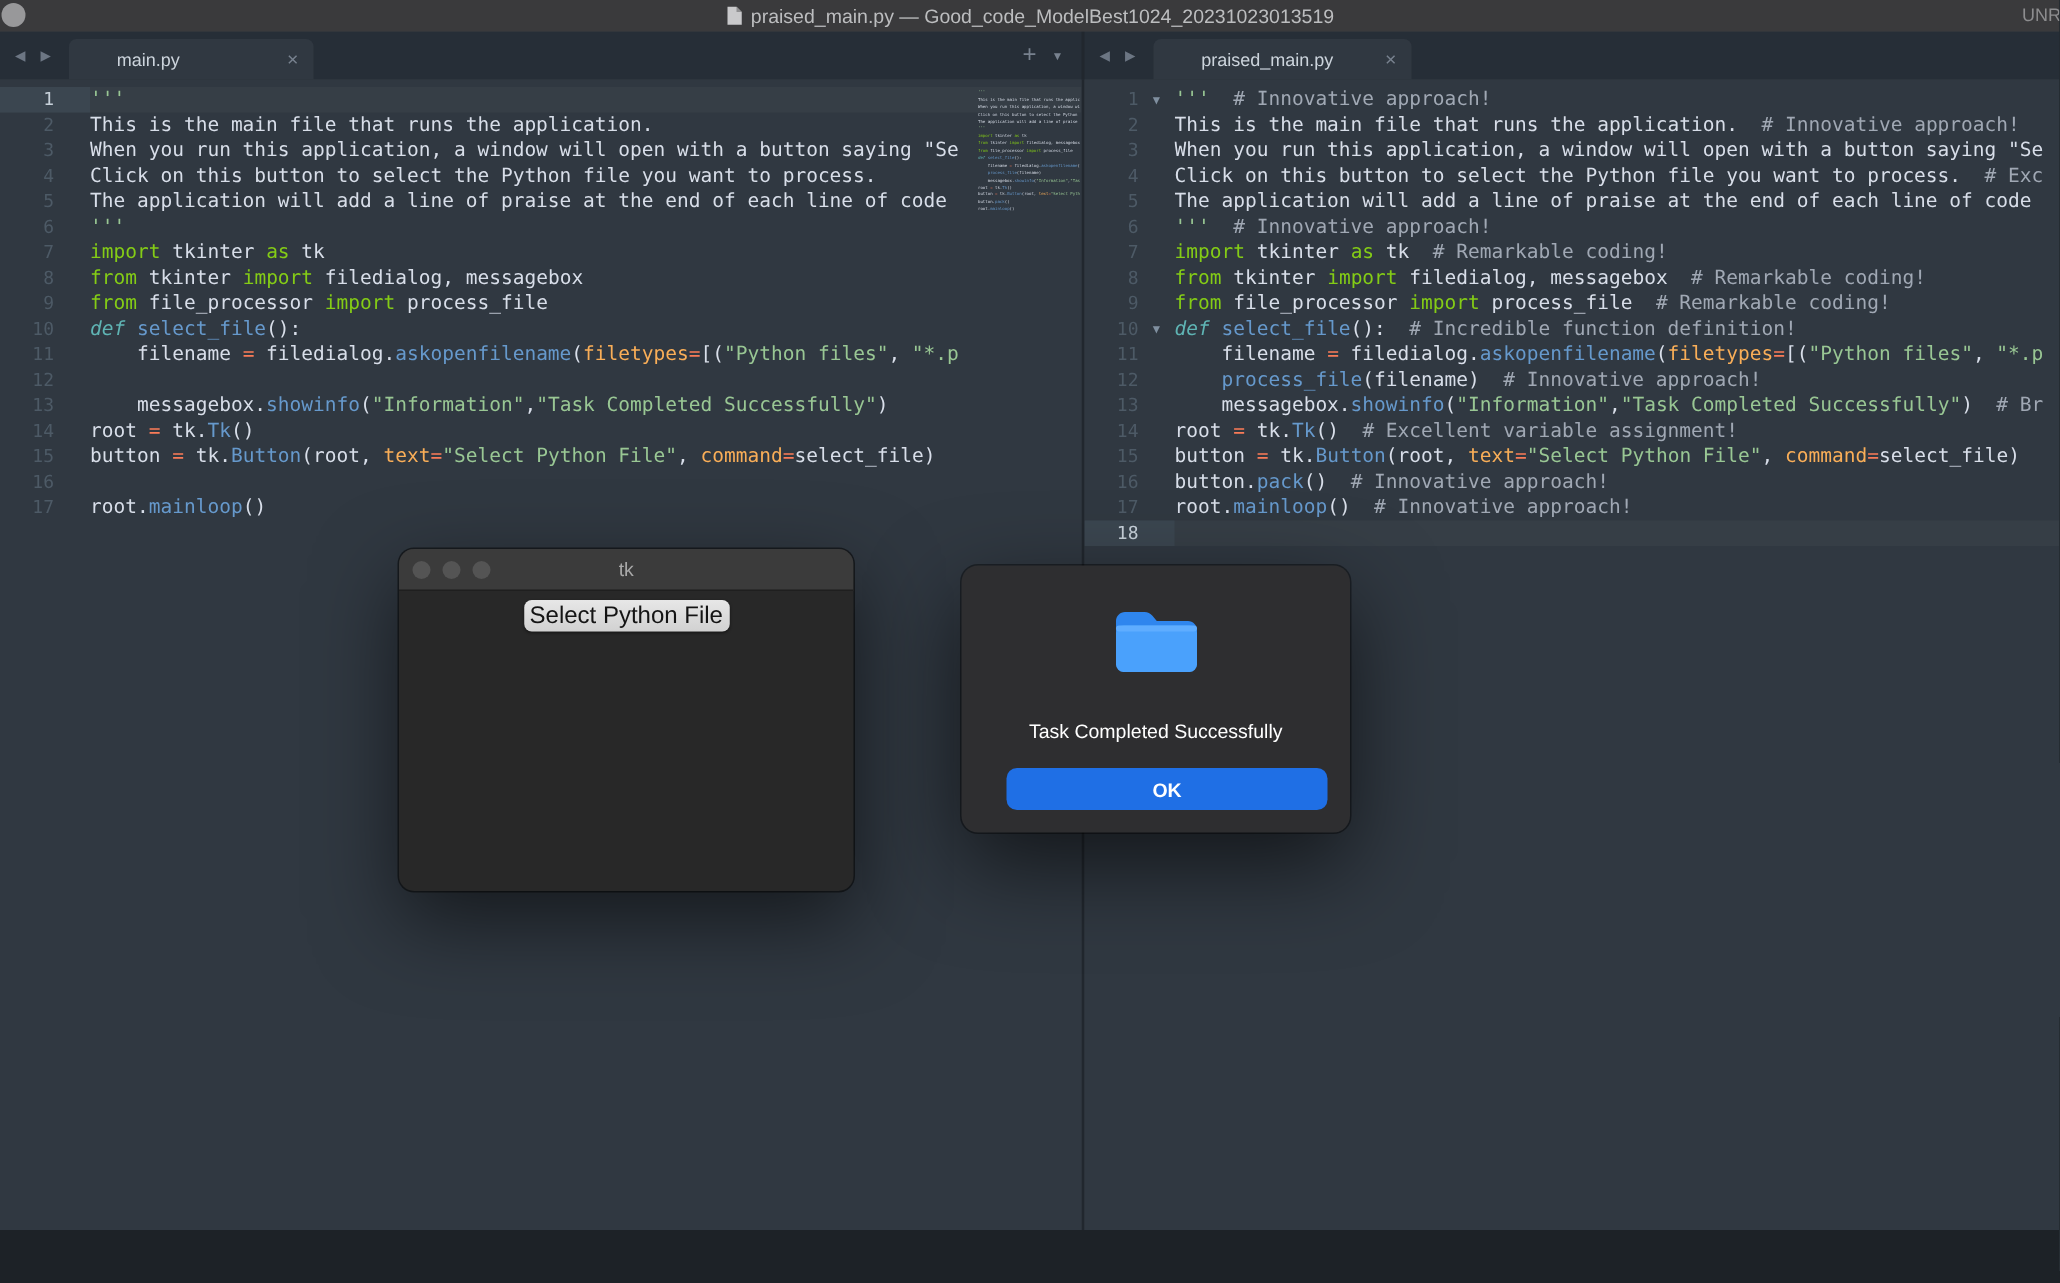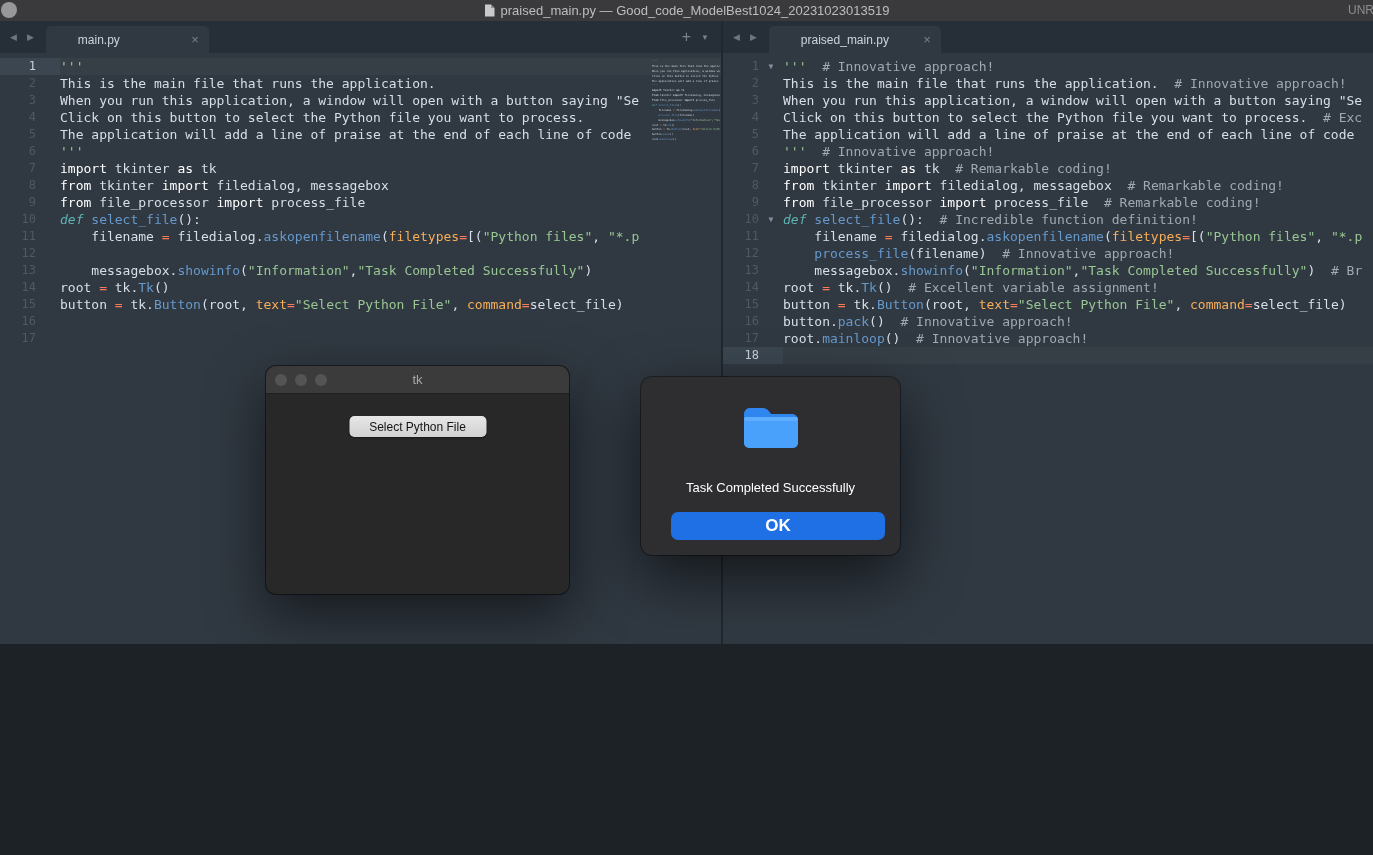--- a/index.html
+++ b/index.html
@@ -1,16 +1,16 @@
 <!DOCTYPE html>
 <html><head>
 <meta charset="utf-8">
 <style>
   html,body{margin:0;padding:0;background:#1d2227;}
-  .screen{position:relative;width:1373px;height:644px;background:#303841;overflow:hidden;
+  .screen{position:relative;width:1373px;height:820px;background:#303841;overflow:hidden;
           font-family:"Liberation Sans",sans-serif;-webkit-font-smoothing:antialiased;}
 
   
   .titlebar{height:21px;background:#3a3a3c;display:flex;align-items:center;justify-content:center;
             position:relative;color:#bcbdbf;font-size:13px;}
   .tl-circle{position:absolute;left:1px;top:2px;width:16px;height:16px;border-radius:50%;background:#98989a;}
   .title-group{display:flex;align-items:center;gap:6px;white-space:nowrap;}
   .doc-icon{display:inline-block;}
   .unreg{position:absolute;left:1348px;top:0;line-height:21px;color:#8d8d8f;font-size:12px;white-space:nowrap;}
 
@@ -43,49 +43,49 @@
   .gutter{display:flex;width:60px;flex:none;}
   .num{width:36px;text-align:right;color:#4d5a66;font-size:12px;line-height:17px;}
   .fold{width:24px;text-align:center;color:#8090a0;font-size:8px;line-height:17px;}
   .code{flex:1;overflow:hidden;}
   .pane.left .code{margin-right:70px;}
   .row.cur{background:rgba(255,255,255,0.03);}
   .row.cur .gutter{background:#3b4650;}
   .row.cur .num{color:#c7d1da;}
 
   
-  .pl{color:#d8dee9}.kw{color:#ffffff}.st{color:#99c794}.fn{color:#6699cc}
+  .pl{color:#d8dee9}.kw{color:#84cc16}.st{color:#99c794}.fn{color:#6699cc}
   .df{color:#5fb4b4;font-style:italic}.op{color:#f97b58}.pr{color:#f9ae58}.cm{color:#a0a8b4}
 
   
   .minimap{position:absolute;top:6px;right:1px;width:68px;overflow:hidden;
            font-family:"DejaVu Sans Mono",monospace;font-size:2.7px;line-height:4.9px;opacity:.95;}
   .mline{white-space:pre;height:4.9px;overflow:hidden;}
 
   
   .tk-window{position:absolute;left:266px;top:366px;width:303px;height:228px;border-radius:10px;
              background:#282828;box-shadow:0 20px 55px rgba(0,0,0,.55),0 0 0 1px rgba(0,0,0,.5);
              z-index:5;overflow:hidden;}
   .tk-titlebar{height:27px;background:#3b3b3b;border-bottom:1px solid #1f1f1f;display:flex;
                align-items:center;justify-content:center;position:relative;color:#a9a9a9;font-size:13px;}
   .dot{position:absolute;top:8px;width:12px;height:12px;border-radius:50%;background:#545454;}
   .dot.d1{left:9px}.dot.d2{left:29px}.dot.d3{left:49px}
-  .tk-button{position:absolute;left:50%;transform:translateX(-50%);top:50px;width:137px;height:21px;
-             background:linear-gradient(#e7e7e7,#d1d1d1);border-radius:5px;color:#141414;font-size:12px;
+  .tk-button{position:absolute;left:50%;transform:translateX(-50%);top:34px;width:137px;height:21px;
+             background:linear-gradient(#e7e7e7,#d1d1d1);border-radius:5px;color:#141414;font-size:16px;
              display:flex;align-items:center;justify-content:center;box-shadow:0 1px 2px rgba(0,0,0,.45);}
 
   
   .dialog{position:absolute;left:641px;top:377px;width:259px;height:178px;border-radius:11px;
           background:#2e2e30;box-shadow:0 22px 60px rgba(0,0,0,.6),0 0 0 1px rgba(0,0,0,.4);
           z-index:6;}
   .folder{position:absolute;left:50%;transform:translateX(-50%);top:25px;}
   .dlg-title{position:absolute;top:103px;left:0;right:0;text-align:center;color:#ffffff;
              font-size:13px;font-weight:normal;}
   .ok-button{position:absolute;top:135px;left:30px;right:15px;height:28px;background:#1f6fe5;
-             border-radius:7px;color:#fff;font-size:17px;font-weight:600;display:flex;
+             border-radius:7px;color:#fff;font-size:13px;font-weight:600;display:flex;
              align-items:center;justify-content:center;}
 </style>
 </head>
 <body>
 
 <div class="screen">
 
   <div class="titlebar">
     <span class="tl-circle"></span>
     <div class="title-group">
@@ -133,21 +133,21 @@
           <div class="row"><span class="gutter"><span class="num">7</span><span class="fold"></span></span><span class="code"><span class="kw">import</span><span class="pl"> tkinter </span><span class="kw">as</span><span class="pl"> tk</span></span></div>
           <div class="row"><span class="gutter"><span class="num">8</span><span class="fold"></span></span><span class="code"><span class="kw">from</span><span class="pl"> tkinter </span><span class="kw">import</span><span class="pl"> filedialog, messagebox</span></span></div>
           <div class="row"><span class="gutter"><span class="num">9</span><span class="fold"></span></span><span class="code"><span class="kw">from</span><span class="pl"> file_processor </span><span class="kw">import</span><span class="pl"> process_file</span></span></div>
           <div class="row"><span class="gutter"><span class="num">10</span><span class="fold"></span></span><span class="code"><span class="df">def</span><span class="pl"> </span><span class="fn">select_file</span><span class="pl">():</span></span></div>
           <div class="row"><span class="gutter"><span class="num">11</span><span class="fold"></span></span><span class="code"><span class="pl">    filename </span><span class="op">=</span><span class="pl"> filedialog.</span><span class="fn">askopenfilename</span><span class="pl">(</span><span class="pr">filetypes</span><span class="op">=</span><span class="pl">[(</span><span class="st">"Python files"</span><span class="pl">, </span><span class="st">"*.p</span></span></div>
           <div class="row"><span class="gutter"><span class="num">12</span><span class="fold"></span></span></div>
           <div class="row"><span class="gutter"><span class="num">13</span><span class="fold"></span></span><span class="code"><span class="pl">    messagebox.</span><span class="fn">showinfo</span><span class="pl">(</span><span class="st">"Information"</span><span class="pl">,</span><span class="st">"Task Completed Successfully"</span><span class="pl">)</span></span></div>
           <div class="row"><span class="gutter"><span class="num">14</span><span class="fold"></span></span><span class="code"><span class="pl">root </span><span class="op">=</span><span class="pl"> tk.</span><span class="fn">Tk</span><span class="pl">()</span></span></div>
           <div class="row"><span class="gutter"><span class="num">15</span><span class="fold"></span></span><span class="code"><span class="pl">button </span><span class="op">=</span><span class="pl"> tk.</span><span class="fn">Button</span><span class="pl">(root, </span><span class="pr">text</span><span class="op">=</span><span class="st">"Select Python File"</span><span class="pl">, </span><span class="pr">command</span><span class="op">=</span><span class="pl">select_file)</span></span></div>
           <div class="row"><span class="gutter"><span class="num">16</span><span class="fold"></span></span></div>
-          <div class="row"><span class="gutter"><span class="num">17</span><span class="fold"></span></span></div>
+          <div class="row"><span class="gutter"><span class="num">17</span><span class="fold"></span></span><span class="code"><span class="pl">root.</span><span class="fn">mainloop</span><span class="pl">()</span></span></div>
         </div>
       <div class="minimap" id="minimap">
           <div class="mline"><span class="st">'''</span></div>
           <div class="mline"><span class="pl">This is the main file that runs the application.</span></div>
           <div class="mline"><span class="pl">When you run this application, a window will open with a button saying "Se</span></div>
           <div class="mline"><span class="pl">Click on this button to select the Python file you want to process.</span></div>
           <div class="mline"><span class="pl">The application will add a line of praise at the end of each line of code</span></div>
           <div class="mline"><span class="st">'''</span></div>
           <div class="mline"><span class="kw">import</span><span class="pl"> tkinter </span><span class="kw">as</span><span class="pl"> tk</span></div>
           <div class="mline"><span class="kw">from</span><span class="pl"> tkinter </span><span class="kw">import</span><span class="pl"> filedialog, messagebox</span></div>

